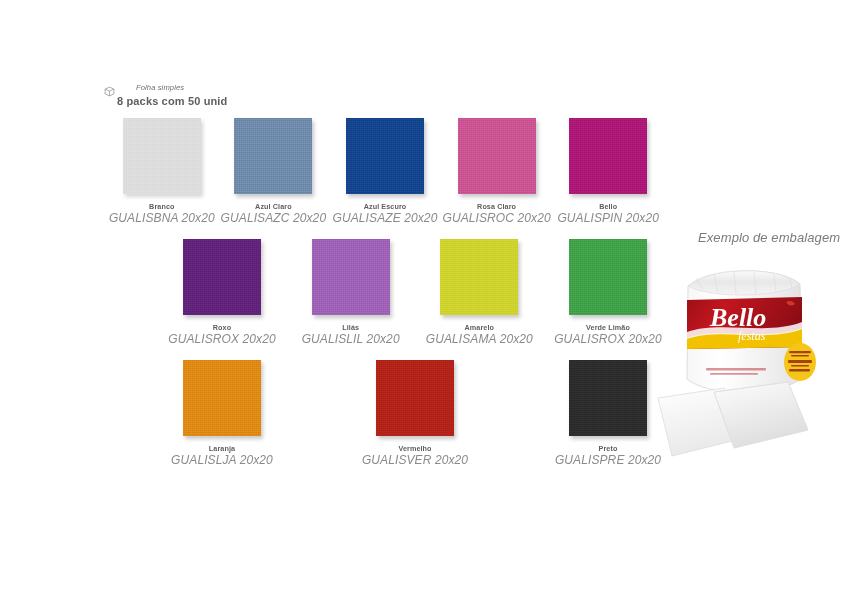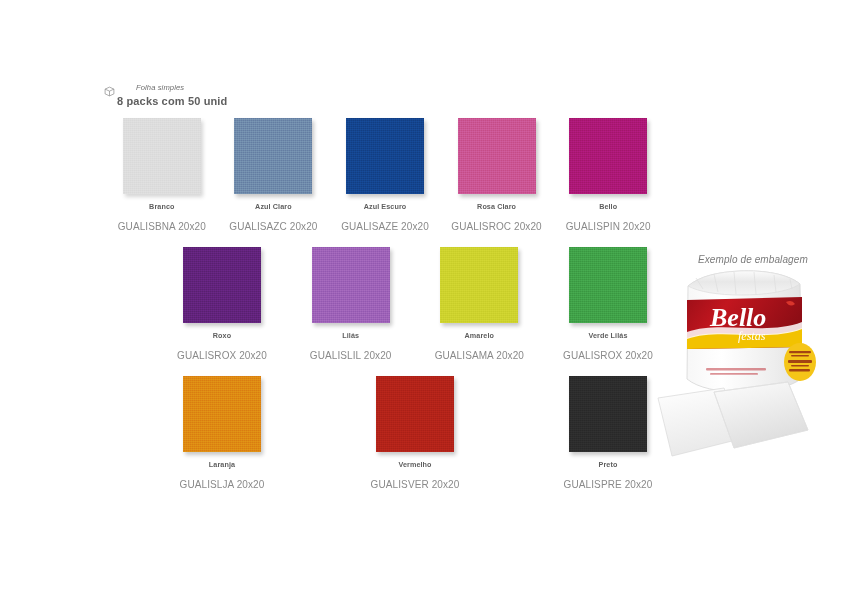--- a/index.html
+++ b/index.html
@@ -32,28 +32,28 @@
   .sw::after{
     content:"";position:absolute;inset:0;
     background-image:
       repeating-linear-gradient(0deg,rgba(255,255,255,.10) 0 1px,rgba(0,0,0,.045) 1px 2px),
       repeating-linear-gradient(90deg,rgba(255,255,255,.07) 0 1px,rgba(0,0,0,.04) 1px 2px);
     mix-blend-mode:overlay;opacity:.85;
   }
   .sw.light{box-shadow:2px 3px 4px rgba(0,0,0,.16);}
   .cap{margin-top:8px;text-align:center;line-height:9px;}
   .cap-name{font-size:7.2px;font-weight:bold;color:#5e5e5e;letter-spacing:.1px;white-space:nowrap;}
-  .cap-code{font-size:10px;color:#8a8a8a;letter-spacing:.1px;white-space:nowrap;margin-top:11px;}
+  .cap-code{font-size:12px;font-style:italic;color:#8a8a8a;letter-spacing:.1px;white-space:nowrap;margin-top:3px;}
   .row.r1 .cell{margin-bottom:16px;}
   .row.r2 .cell{margin-bottom:16px;}
 
   
   .pack-cap{
     position:absolute;left:698px;top:230px;
-    font-size:10px;font-style:italic;color:#7b7b7b;letter-spacing:.1px;white-space:nowrap;margin-top:24px;
+    font-size:13px;font-style:italic;color:#7b7b7b;letter-spacing:.1px;white-space:nowrap;
   }
   .package{position:absolute;left:648px;top:252px;width:190px;height:210px;}
   .package svg{display:block;}
 </style>
 </head>
 <body>
 
 <div class="page">
 
   <div class="header">
@@ -145,21 +145,21 @@
         <div class="cap">
           <div class="cap-name">Amarelo</div>
           <div class="cap-code">GUALISAMA 20x20</div>
         </div>
       </div>
       <div class="cell">
         <div class="sw-wrap">
             <div class="sw" style="background: rgb(62, 158, 70);"></div>
           </div>
         <div class="cap">
-          <div class="cap-name">Verde Lilás</div>
+          <div class="cap-name">Verde Limão</div>
           <div class="cap-code">GUALISROX 20x20</div>
         </div>
       </div>
     </div>
 
     <div class="row r3">
       <div class="cell">
         <div class="sw-wrap">
             <div class="sw" style="background: rgb(221, 133, 18);"></div>
           </div>

